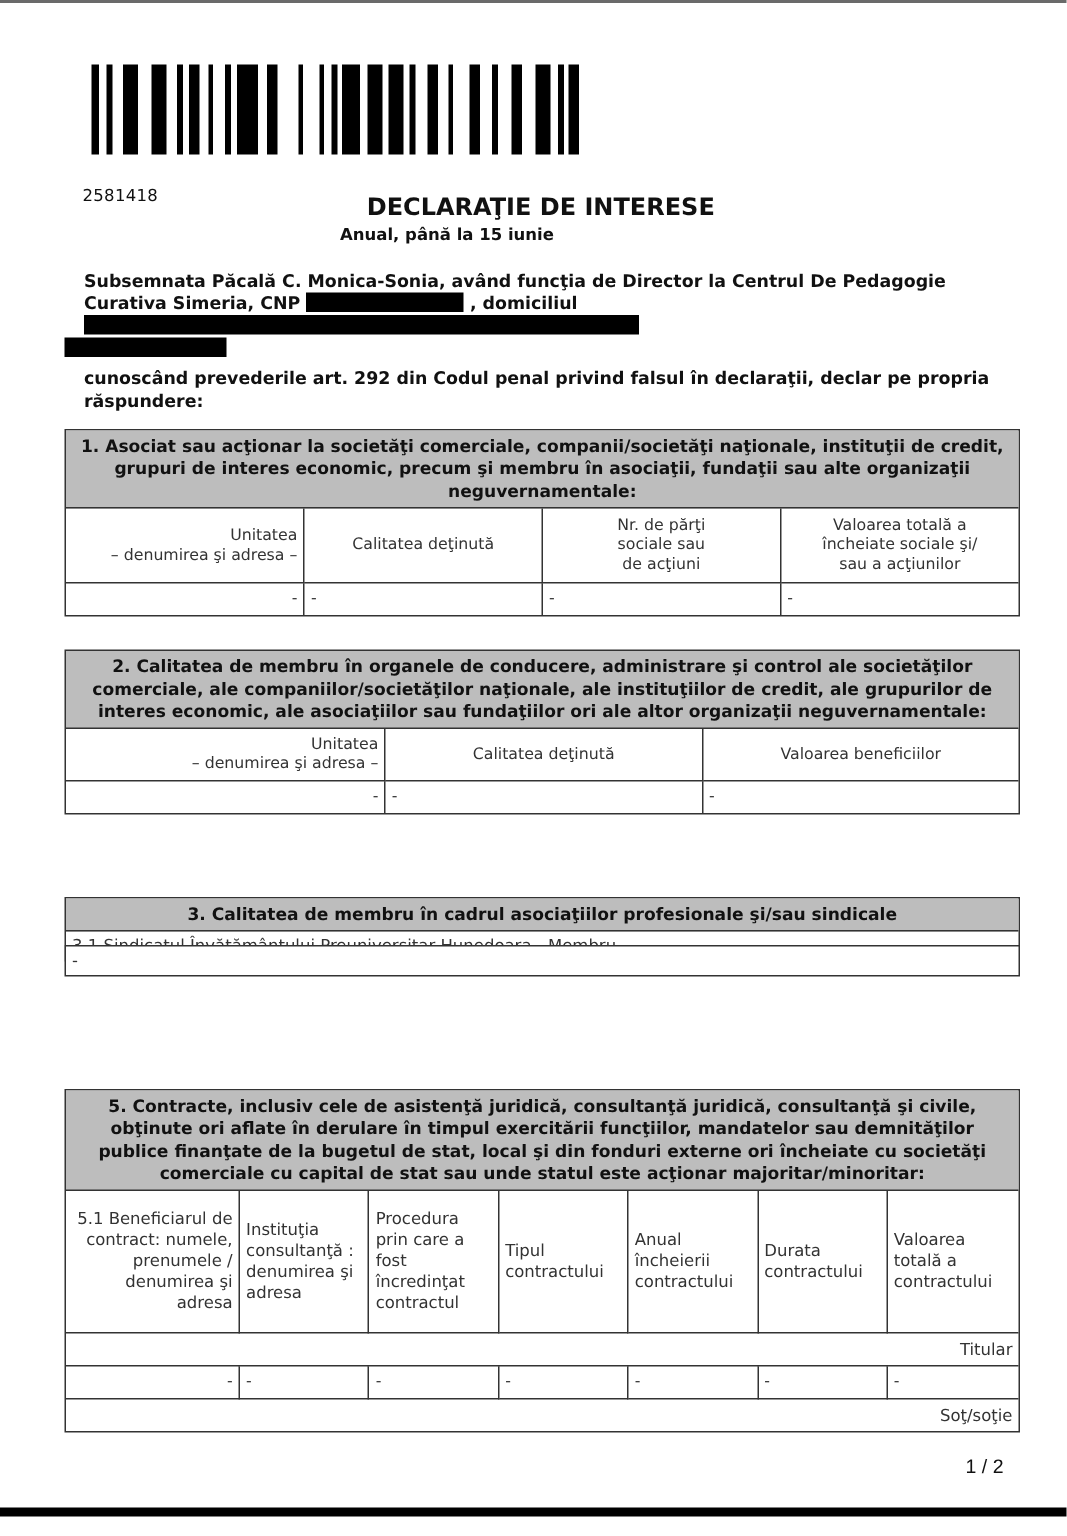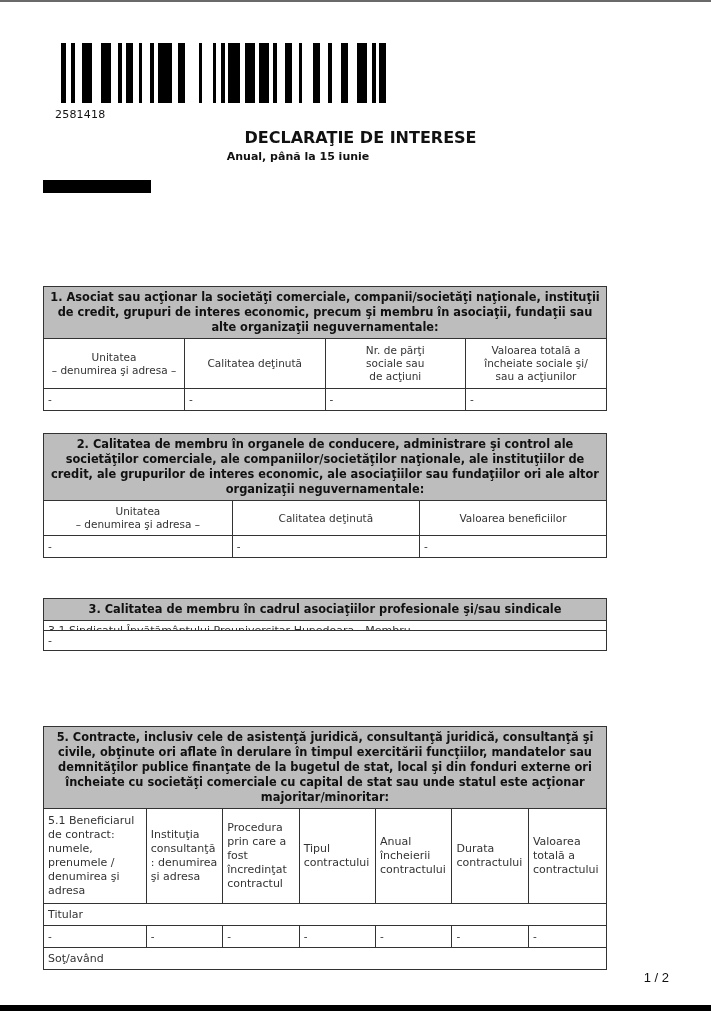--- a/index.html
+++ b/index.html
@@ -3,31 +3,31 @@
 <meta charset="utf-8">
 <style>
   html, body { margin: 0; padding: 0; }
   body {
     width: 711px; height: 1024px; background: #fff; position: relative; overflow: hidden;
     font-family: "DejaVu Sans", sans-serif; color: #111;
   }
   .topline { position: absolute; left: 0; top: 0; width: 711px; height: 2px; background: #6a6a6a; }
   .barcode { position: absolute; left: 61px; top: 43px; height: 60px; width: 320px; }
   .barcode span { position: absolute; top: 0; height: 60px; background: #000; }
-  .barcode-num { position: absolute; left: 55px; top: 108px; font-size: 11px; letter-spacing: 0.2px; }
+  .barcode-num { position: absolute; left: 55px; top: 124px; font-size: 11px; letter-spacing: 0.2px; }
   .title { position: absolute; left: 0; width: 711px; top: 128px; text-align: center; font-weight: bold; font-size: 16px; padding-left: 10px; box-sizing: border-box; }
   .subtitle { position: absolute; left: 0; width: 584px; top: 150px; text-align: center; font-weight: bold; font-size: 11px; padding-left: 12px; box-sizing: border-box; }
   .intro { position: absolute; left: 43px; width: 630px; top: 180px; font-size: 11.6px; font-weight: bold; line-height: 15px; }
   .intro .indent { padding-left: 13px; }
   .redact { display: inline-block; background: #000; height: 13px; vertical-align: -2px; }
-  .sec { position: absolute; left: 43px; width: 564px; border: 1.5px solid #333; box-sizing: border-box; background: #fff; }
+  .sec { position: absolute; left: 43px; width: 637px; border: 1.5px solid #333; box-sizing: border-box; background: #fff; }
   .sec-head { background: #bdbdbd; font-weight: bold; font-size: 11.4px; text-align: center; line-height: 15px; padding: 3px 6px; border-bottom: 1.5px solid #333; }
   table { border-collapse: collapse; width: 100%; table-layout: fixed; }
   td { border: 1px solid #333; font-size: 10.5px; line-height: 13px; padding: 2px 4px; color: #333; }
-  tr td:first-child { border-left: none; }
+  tr td:first-child { border-left: none; text-align: right; }
   tr td:last-child { border-right: none; }
   tr:last-child td { border-bottom: none; }
   tr:first-child td { border-top: none; }
   .hcell { text-align: center; height: 45px; }
   .dcell { height: 17px; }
   .left5 td { text-align: left; vertical-align: middle; font-size: 11px; line-height: 14px; }
   .row-full { font-size: 11px; padding: 3px 4px; color: #333; }
   .pagenum { position: absolute; right: 42px; top: 970px; font-family: "Liberation Sans", sans-serif; font-size: 13px; }
   .bottombar { position: absolute; left: 0; top: 1005px; width: 711px; height: 6px; background: #000; }
 </style>
@@ -62,21 +62,28 @@
     <span style="left: 296px; width: 10px;"></span>
     <span style="left: 311px; width: 4px;"></span>
     <span style="left: 318px; width: 7px;"></span>
   </div>
 <div class="barcode-num">2581418</div>
 
 <div class="title">DECLARAŢIE DE INTERESE</div>
 <div class="subtitle">Anual, până la 15 iunie</div>
 
 <div class="intro">
+  <div class="indent">
+    <span>Subsemnata Păcală C. Monica-Sonia, având funcţia de Director la Centrul De Pedagogie Curativa Simeria, CNP</span>
+    <span class="redact" style="width:105px"></span>
+    <span>, domiciliul</span>
+    <span class="redact" style="width:370px"></span>
+  </div>
   <div><span class="redact" style="width:108px"></span></div>
+  <div class="indent" style="margin-top:5px">cunoscând prevederile art. 292 din Codul penal privind falsul în declaraţii, declar pe propria răspundere:</div>
 </div>
 
 <div class="sec" style="top:286px">
   <div class="sec-head">1. Asociat sau acţionar la societăţi comerciale, companii/societăţi naţionale, instituţii de credit, grupuri de interes economic, precum şi membru în asociaţii, fundaţii sau alte organizaţii neguvernamentale:</div>
   <table>
     <tbody>
         <tr>
       <td class="hcell" style="white-space:pre-line">Unitatea
 – denumirea şi adresa –</td>
       <td class="hcell" style="white-space:pre-line">Calitatea deţinută</td>
@@ -158,20 +165,20 @@
     <tr>
       <td class="dcell">-</td>
       <td class="dcell">-</td>
       <td class="dcell">-</td>
       <td class="dcell">-</td>
       <td class="dcell">-</td>
       <td class="dcell">-</td>
       <td class="dcell">-</td>
     </tr>
     <tr>
-      <td colspan="7" class="dcell" style="font-size:11px">Soţ/având</td>
+      <td colspan="7" class="dcell" style="font-size:11px">Soţ/soţie</td>
     </tr>
   </tbody>
     </table>
 </div>
 
 <div class="pagenum">1 / 2</div>
 <div class="bottombar"></div>
 
 </body></html>

